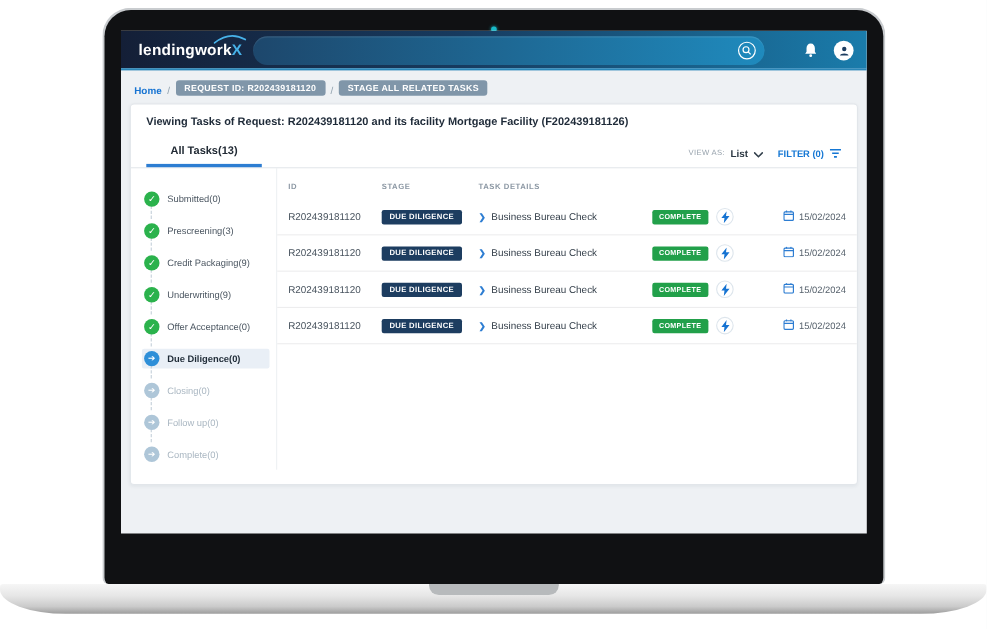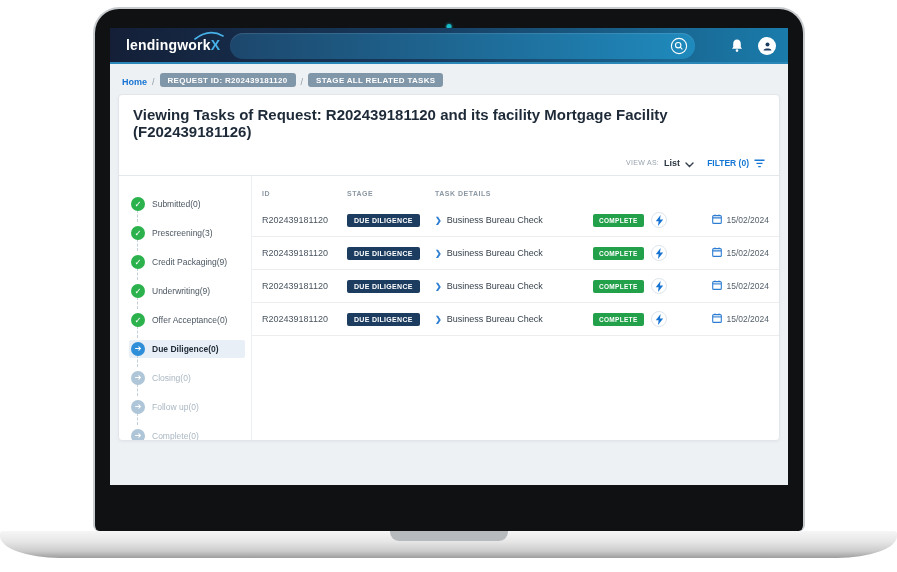--- a/index.html
+++ b/index.html
@@ -43,21 +43,21 @@
   .breadcrumb { display:flex; align-items:flex-end; gap:5px; padding:9px 12px 7px; font-size:9px; }
   .bc-home { color:#1673d2; font-weight:bold; cursor:pointer; }
   .bc-sep { color:#90a0ad; }
   .bc-badge { background:#8096a9; color:#fff; font-size:8px; font-weight:bold; letter-spacing:.3px;
     padding:2.5px 8px; border-radius:3px; white-space:nowrap; }
 
   
   .card { margin:0 8px; height:347px; background:#fff; border:1px solid #e2e6ea; border-radius:4px;
     box-shadow:0 1px 3px rgba(20,40,60,.05); overflow:hidden; }
   .card-header { display:flex; justify-content:space-between; align-items:center; padding:11px 14px 9px; }
-  .title { font-size:15px; color:#1e2a38; font-weight:600; }
+  .title { font-size:10px; color:#1e2a38; font-weight:600; }
   .title .strong { font-weight:bold; }
   .create-btn { background:#1372e8; color:#fff; border:none; border-radius:3px; font-size:8px;
     font-weight:bold; letter-spacing:.4px; padding:6px 12px; cursor:pointer;
     font-family:"Liberation Sans", sans-serif; }
 
   
   .tabs-row { position:relative; display:flex; align-items:stretch; border-bottom:1px solid #e4e8eb;
     padding:0 14px; height:27px; }
   .tab { font-size:10px; display:flex; align-items:center; padding:0 22px; cursor:pointer; }
   .tab.active { color:#222b35; font-weight:bold; border-bottom:3px solid #2d7dd2; }
@@ -157,20 +157,21 @@
         <div class="card-header">
           <div class="title">
             <span>Viewing Tasks of Request:</span>
             <span class="strong">R202439181120</span>
             <span>and its facility</span>
             <span class="strong">Mortgage Facility (F202439181126)</span>
           </div>
         </div>
 
         <div class="tabs-row">
+          <div class="tab active">All Tasks(13)</div>
           <div class="view-controls">
             <span class="va-label">VIEW AS:</span>
             <span class="va-value">List</span>
             <span>
               <svg width="9" height="6" viewBox="0 0 9 6">
                   <polyline points="1,1 4.5,4.5 8,1" fill="none" stroke="#33404c" stroke-width="1.4" stroke-linecap="round"></polyline>
                 </svg>
             </span>
             <span class="filter-label">FILTER (0)</span>
             <span>

